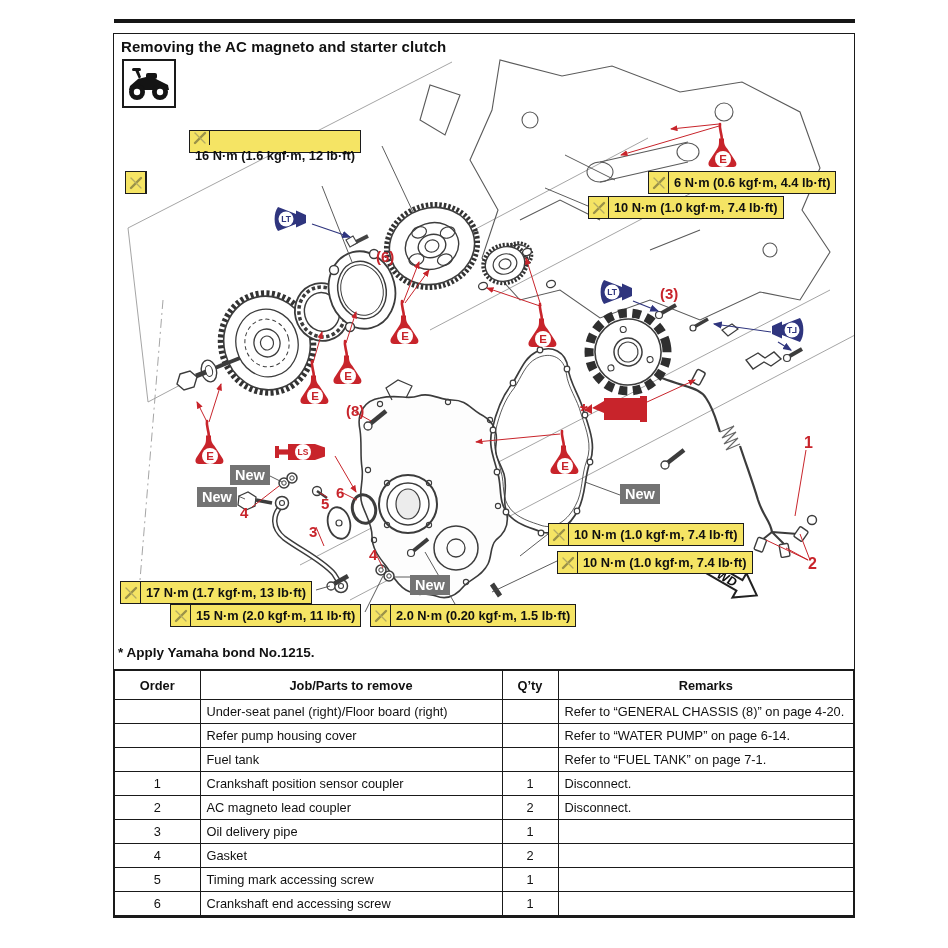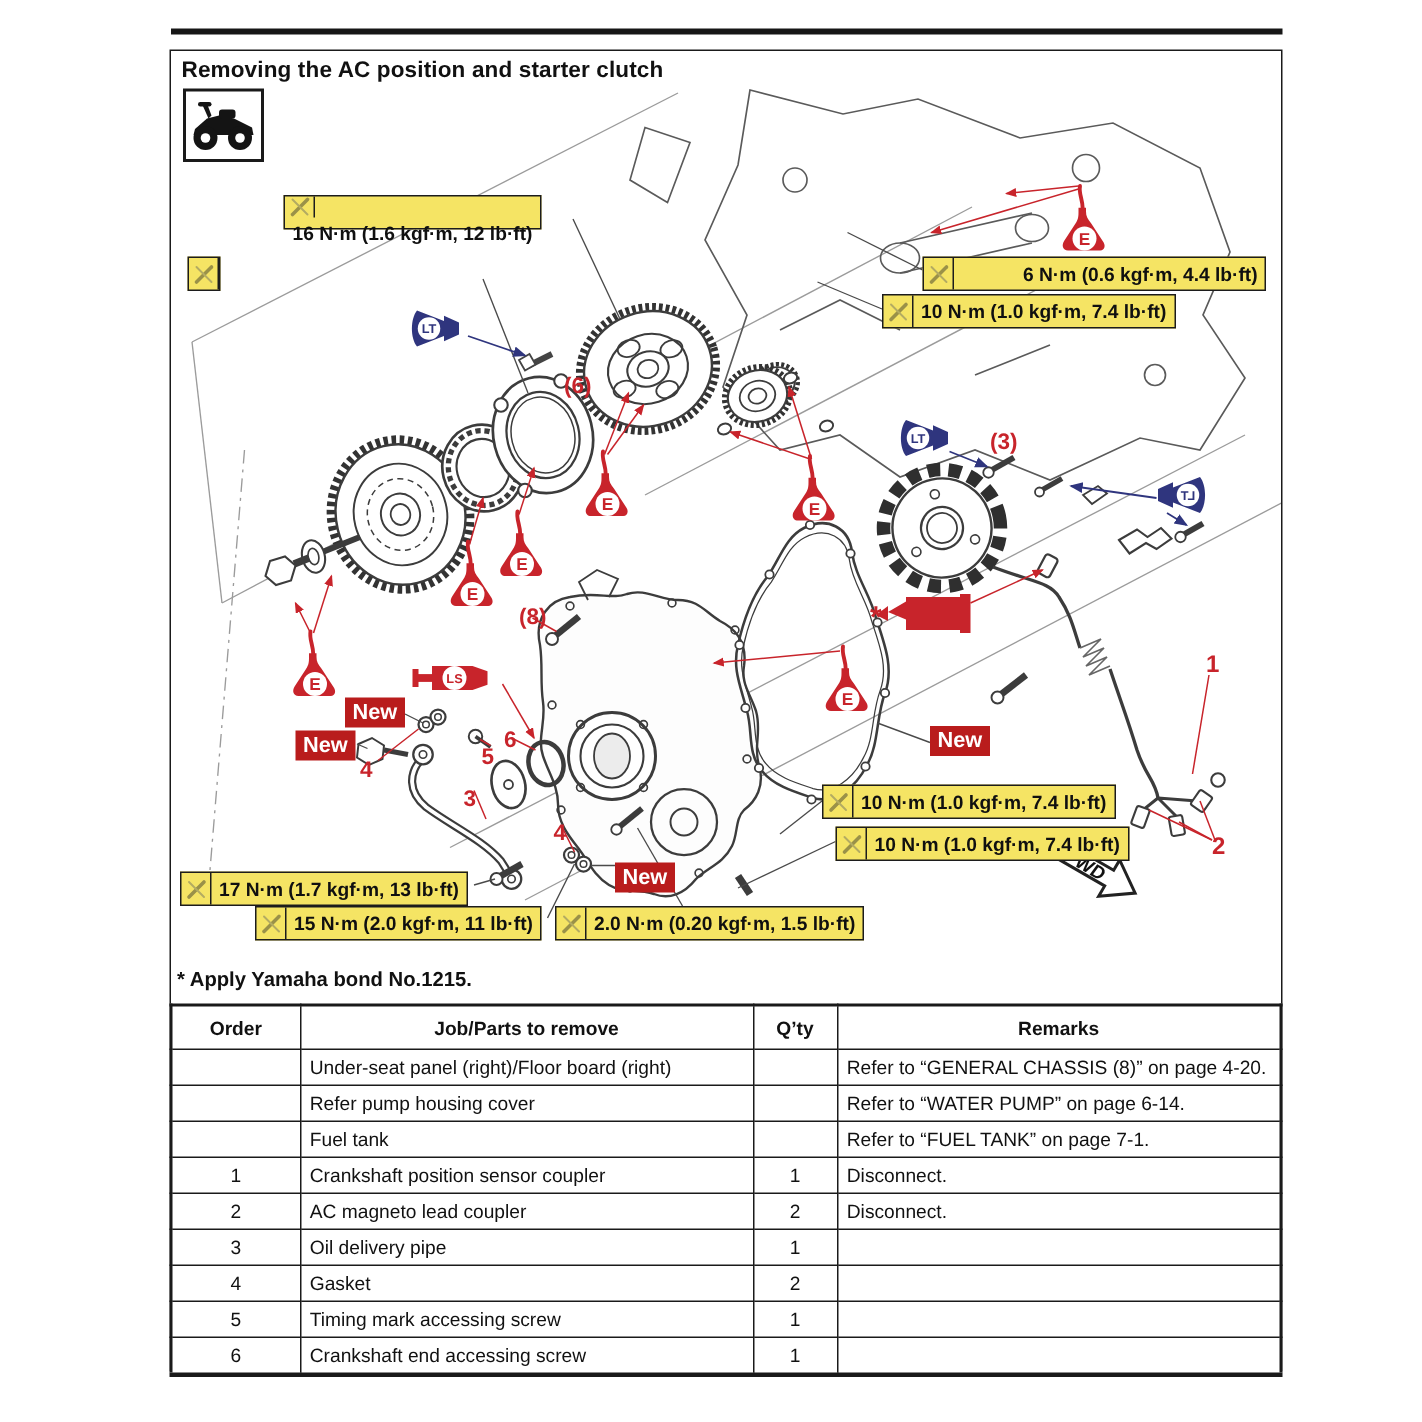--- a/index.html
+++ b/index.html
@@ -6,35 +6,35 @@
   body{width:948px;height:948px;position:relative;font-family:"Liberation Sans",sans-serif;color:#111;}
   .abs{position:absolute;}
   #top-rule{left:114px;top:19px;width:741px;height:4px;background:#161616;}
   #main-box{left:113px;top:33px;width:742px;height:881px;border:1.6px solid #1a1a1a;box-sizing:border-box;background:#fff;}
   #proc-title{left:121px;top:38px;font-size:15px;font-weight:bold;letter-spacing:.1px;}
   #atv-box{left:122px;top:59px;width:54px;height:49px;border:2px solid #1a1a1a;box-sizing:border-box;display:flex;align-items:center;justify-content:center;background:#fff;}
   #diagram-svg{left:114px;top:34px;}
   .torque{display:flex;align-items:stretch;background:#F5E464;border:1.6px solid #1c1c1c;height:21px;box-sizing:content-box;z-index:5;}
   .t-icon{width:19px;border-right:1.4px solid #1c1c1c;display:flex;align-items:center;justify-content:center;}
   .t-text{font-size:12.8px;font-weight:bold;line-height:21px;padding:0 5px;white-space:nowrap;color:#101010;}
-  .newtag{background:#b91c1c;color:#fff;font-weight:bold;font-size:14.5px;line-height:18px;padding:1px 5px;z-index:6;}
+  .newtag{background:#737373;color:#fff;font-weight:bold;font-size:14.5px;line-height:18px;padding:1px 5px;z-index:6;}
   #bond-note{left:118px;top:645px;font-size:13.5px;font-weight:bold;}
   #parts-table{left:113px;top:669px;width:742px;border-collapse:collapse;table-layout:fixed;background:#fff;}
   #parts-table th,#parts-table td{border:1.2px solid #1a1a1a;font-size:12.8px;padding:2px 6px;vertical-align:middle;overflow:hidden;}
   #parts-table th{font-weight:bold;height:24px;}
   #parts-table td{height:19px;}
   #parts-table{border:2px solid #1a1a1a;border-bottom:3px solid #1a1a1a;}
   .c{text-align:center;}
 </style>
 </head>
 <body>
 
 <div class="abs" id="top-rule"></div>
 <div class="abs" id="main-box"></div>
-<div class="abs" id="proc-title">Removing the AC position and starter clutch</div>
+<div class="abs" id="proc-title">Removing the AC magneto and starter clutch</div>
 
 <div class="abs" id="atv-box">
   <svg width="46" height="40" viewBox="0 0 46 40">
     <g fill="#141414">
       <path d="M4,22 L12,15 L20,13 L30,15 L42,21 L43,26 L3,26 Z"></path>
       <rect x="20" y="9" width="11" height="6" rx="2"></rect>
       <path d="M13,15 L9,6 L12,5 L15,13 Z"></path>
       <rect x="6" y="4" width="9" height="3" rx="1.5"></rect>
       <circle cx="11" cy="28" r="8"></circle>
       <circle cx="34" cy="28" r="8"></circle>
@@ -368,21 +368,21 @@
   <span class="t-text">16 N·m (1.6 kgf·m, 12 lb·ft)</span>
 </div>
 <div class="abs torque" style="left:125px;top:171px;">
   <span class="t-icon">
       <svg width="14" height="14">
         <line x1="2" y1="12" x2="12" y2="2" stroke="#9a9148" stroke-width="2.4" stroke-linecap="round"></line>
         <line x1="2" y1="2" x2="12" y2="12" stroke="#b3ab62" stroke-width="1.3" stroke-linecap="round"></line>
       </svg>
     </span>
 </div>
-<div class="abs torque" style="left:615px;top:171px;gap:41px;">
+<div class="abs torque" style="left:648px;top:171px;">
   <span class="t-icon">
       <svg width="14" height="14">
         <line x1="2" y1="12" x2="12" y2="2" stroke="#9a9148" stroke-width="2.4" stroke-linecap="round"></line>
         <line x1="2" y1="2" x2="12" y2="12" stroke="#b3ab62" stroke-width="1.3" stroke-linecap="round"></line>
       </svg>
     </span>
   <span class="t-text">6 N·m (0.6 kgf·m, 4.4 lb·ft)</span>
 </div>
 <div class="abs torque" style="left:588px;top:196px;">
   <span class="t-icon">

